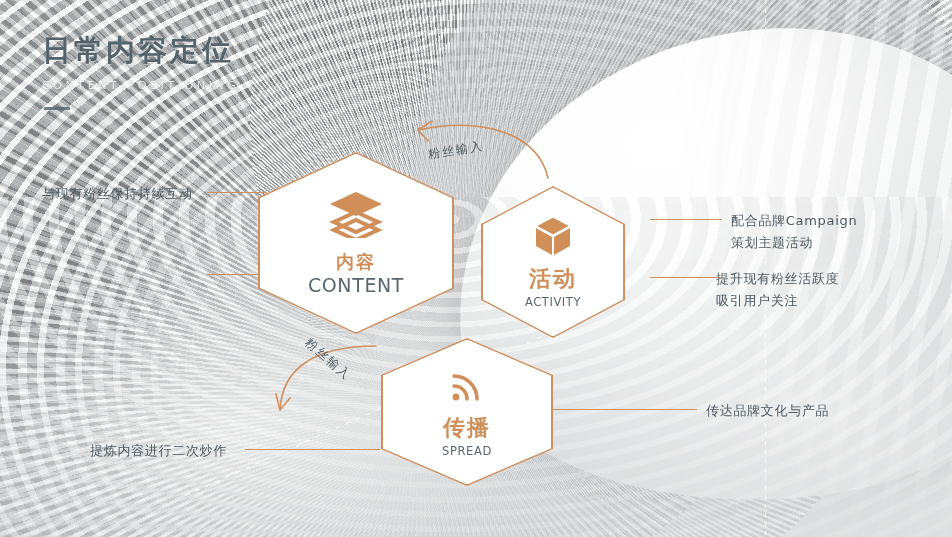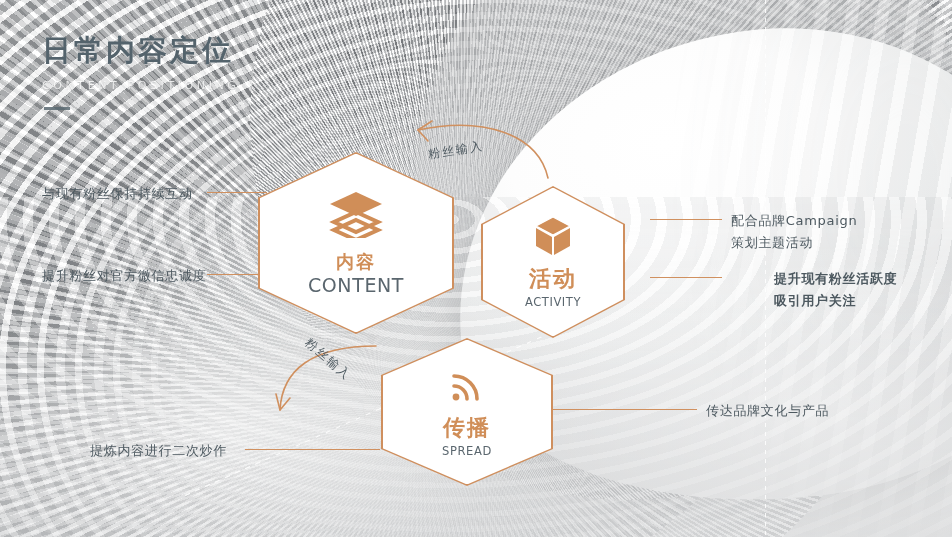--- a/index.html
+++ b/index.html
@@ -315,28 +315,27 @@
           <path d="M7 10 A 23 23 0 0 1 30 33" fill="none" stroke="#d08e58" stroke-width="3.6" stroke-linecap="round"></path>
         </svg>
       </div>
       <div class="hex-cn">传播</div>
       <div class="hex-en">SPREAD</div>
     </div>
   </div>
 
   <div class="lbl" style="left:42px; top:184px;">与现有粉丝保持持续互动</div>
 
-  <div class="lbl" style="left:42px; top:266px;">提升粉丝对官方微信忠诚度</div>
 
   <div class="lbl two-line" style="left:731px; top:210px;">
     <div>配合品牌Campaign</div>
     <div>策划主题活动</div>
   </div>
 
-  <div class="lbl two-line" style="left:774px; top:268px;font-weight:bold;">
+  <div class="lbl two-line" style="left:716px; top:268px;">
     <div>提升现有粉丝活跃度</div>
     <div>吸引用户关注</div>
   </div>
 
   <div class="lbl" style="left:706px; top:401px;">传达品牌文化与产品</div>
 
   <div class="lbl" style="left:90px; top:441px;">提炼内容进行二次炒作</div>
 
 </div>
 

